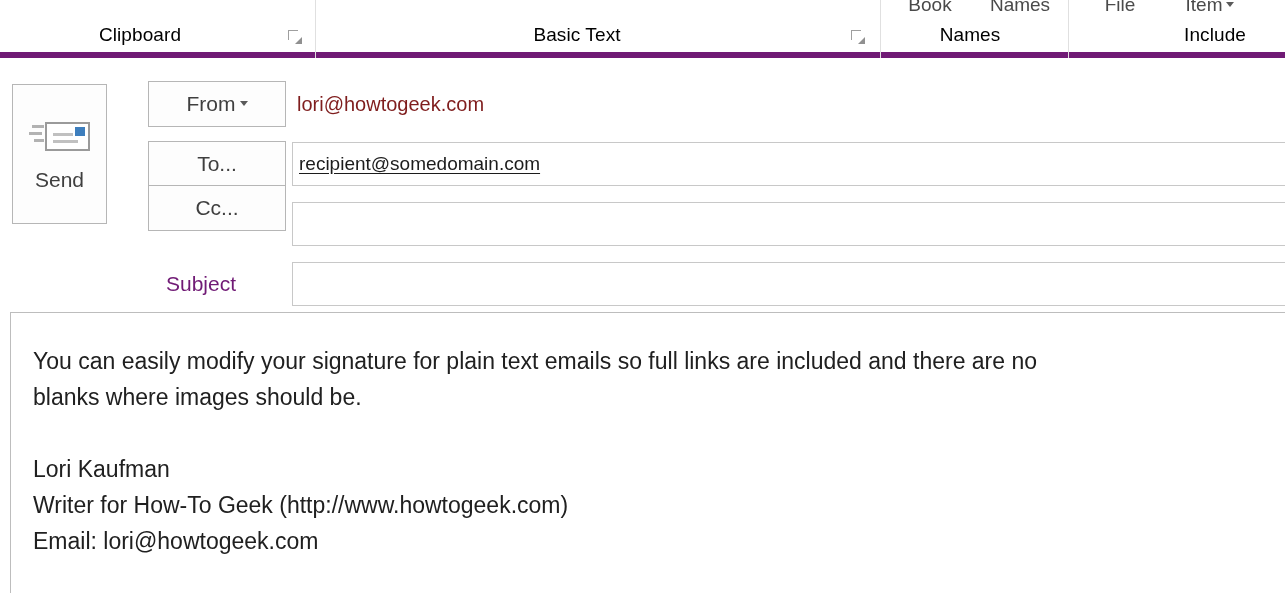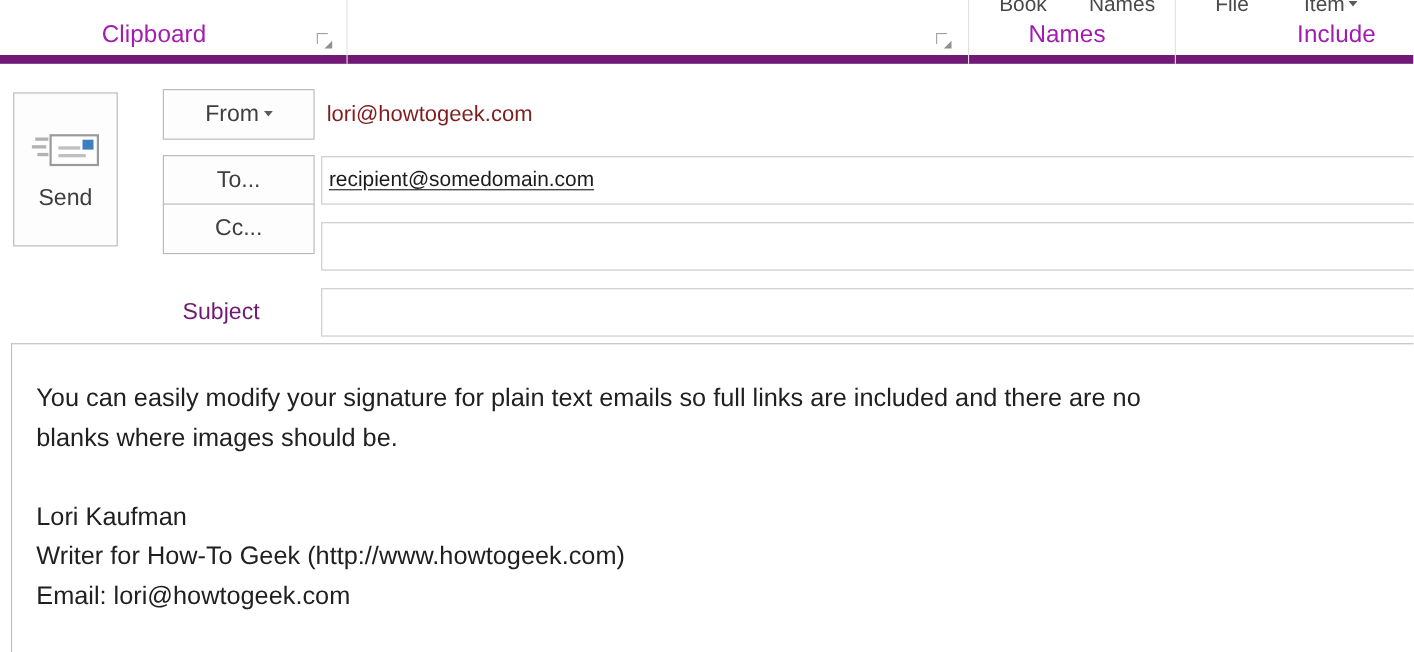--- a/index.html
+++ b/index.html
@@ -17,34 +17,34 @@
   }
 
   
   #ribbon-strip {
     position: absolute;
     left: 0;
     top: 0;
     width: 1285px;
     height: 58px;
     background: #ffffff;
-    border-bottom: 8px solid #701a75;
+    border-bottom: 6px solid #701a75;
     box-sizing: border-box;
   }
   .ribbon-divider {
     position: absolute;
     top: 0;
     width: 1px;
     background: #e0e0e0;
   }
   .ribbon-group-label {
     position: absolute;
     bottom: 6px;
-    font-size: 22px;
-    color: #a21caf;
+    font-size: 19px;
+    color: #000000;
     text-align: center;
     white-space: nowrap;
     letter-spacing: .1px;
   }
   .ribbon-clipped-label {
     position: absolute;
     font-size: 19px;
     color: #4a4a4a;
     white-space: nowrap;
     text-align: center;
@@ -254,20 +254,21 @@
     <span>Names</span>
   </div>
   <div class="ribbon-clipped-label" style="left:1090px; top:-6px; width:60px;">
     <span>File</span>
   </div>
   <div class="ribbon-clipped-label" style="left:1165px; top:-6px; width:90px;">
     <span>Item</span><span class="mini-caret"></span>
   </div>
 
   <div class="ribbon-group-label" style="left:40px; width:200px;">Clipboard</div>
+  <div class="ribbon-group-label" style="left:477px; width:200px;">Basic Text</div>
   <div class="ribbon-group-label" style="left:895px; width:150px;">Names</div>
   <div class="ribbon-group-label" style="left:1140px; width:150px;">Include</div>
 
   <div class="dialog-launcher" style="left:288px; top:30px;">
     <span class="dl-corner"></span>
     <span class="dl-arrow"></span>
   </div>
   <div class="dialog-launcher" style="left:851px; top:30px;">
     <span class="dl-corner"></span>
     <span class="dl-arrow"></span>

